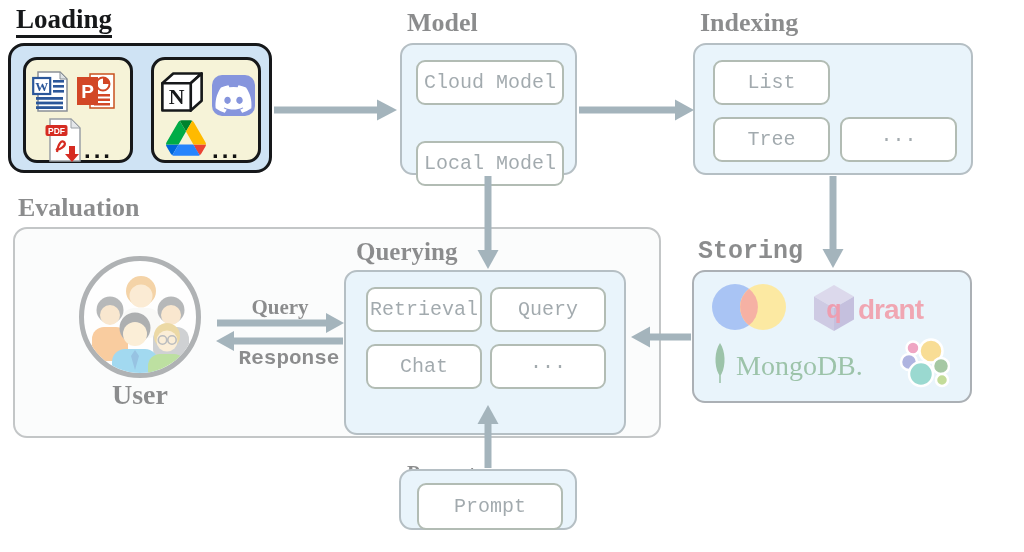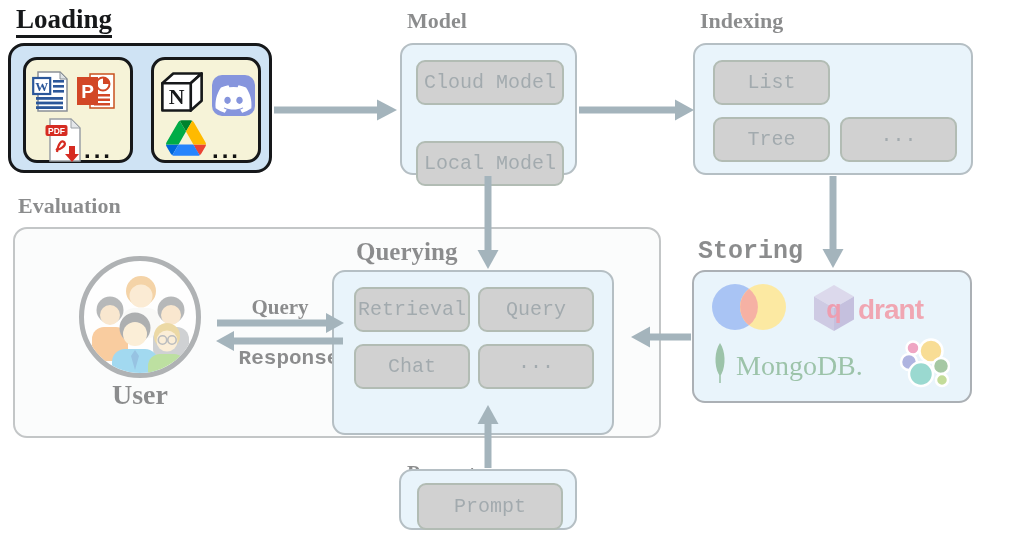--- a/index.html
+++ b/index.html
@@ -1,23 +1,23 @@
 <!DOCTYPE html>
 <html><head>
 <meta charset="utf-8">
 <style>
   html,body{margin:0;padding:0;background:#fff;}
   .canvas{position:relative;width:1024px;height:552px;background:#ffffff;overflow:hidden;
           font-family:"Liberation Serif",serif;}
   .abs{position:absolute;}
-  .title{font-family:"Liberation Serif",serif;font-weight:bold;color:#16181a;font-size:22px;white-space:nowrap;}
+  .title{font-family:"Liberation Serif",serif;font-weight:bold;color:#16181a;font-size:26px;white-space:nowrap;}
   .faded{opacity:0.5;}
   
   .bluebox{position:absolute;background:#d3e8f6;border:2.5px solid #6b7e88;border-radius:13px;box-sizing:border-box;}
-  .cell{position:absolute;background:#a3a3a3;border:2px solid #657969;border-radius:9px;box-sizing:border-box;
+  .cell{position:absolute;background:#ffffff;border:2px solid #657969;border-radius:9px;box-sizing:border-box;
         display:flex;align-items:center;justify-content:center;
         font-family:"Liberation Mono","DejaVu Sans Mono",monospace;font-size:20px;color:#45555d;white-space:nowrap;}
   
   .loadbox{position:absolute;left:8px;top:43px;width:264px;height:130px;background:#cfe3f4;
            border:3px solid #16181a;border-radius:16px;box-sizing:border-box;}
   .loadinner{position:absolute;top:11px;width:110px;height:106px;background:#f6f3d8;
              border:3px solid #16181a;border-radius:14px;box-sizing:border-box;}
   .dots{position:absolute;font-family:"Liberation Sans",sans-serif;font-weight:bold;color:#111;
         font-size:24px;letter-spacing:3px;line-height:10px;}
   
@@ -80,21 +80,21 @@
         <line x1="88.7" y1="85" x2="89.8" y2="85" stroke="#777b7e" stroke-width="1.6"></line>
         <rect x="70" y="99" width="38" height="28" rx="12" fill="#7ac143"></rect>
       </g>
     </svg>
     <div class="abs title" style="left:78px;top:379px;width:124px;text-align:center;font-size:28px;">User</div>
 
     <div class="flowlabel" style="left:216px;top:295px;width:128px;">Query</div>
     <div class="flowlabel" style="left:225px;top:347px;width:128px;font-family:Liberation Mono, monospace;">Response</div>
 
     <div class="abs title" style="left:356px;top:238px;font-size:25px;">Querying</div>
-    <div class="bluebox" style="left:332px;top:270px;width:282px;height:165px;">
+    <div class="bluebox" style="left:344px;top:270px;width:282px;height:165px;">
       <div class="cell" style="left:20px;top:15px;width:116px;height:45px;">Retrieval</div>
       <div class="cell" style="left:144px;top:15px;width:116px;height:45px;">Query</div>
       <div class="cell" style="left:20px;top:72px;width:116px;height:45px;">Chat</div>
       <div class="cell" style="left:144px;top:72px;width:116px;height:45px;">···</div>
     </div>
 
     <div class="abs title" style="left:698px;top:237px;font-size:25px;font-family:Liberation Mono, monospace;">Storing</div>
     <div class="bluebox" style="left:692px;top:270px;width:280px;height:133px;border-color:#57616a;">
 
       <svg class="abs" style="left:18px;top:12px;" width="84" height="46" viewBox="0 0 84 46">

